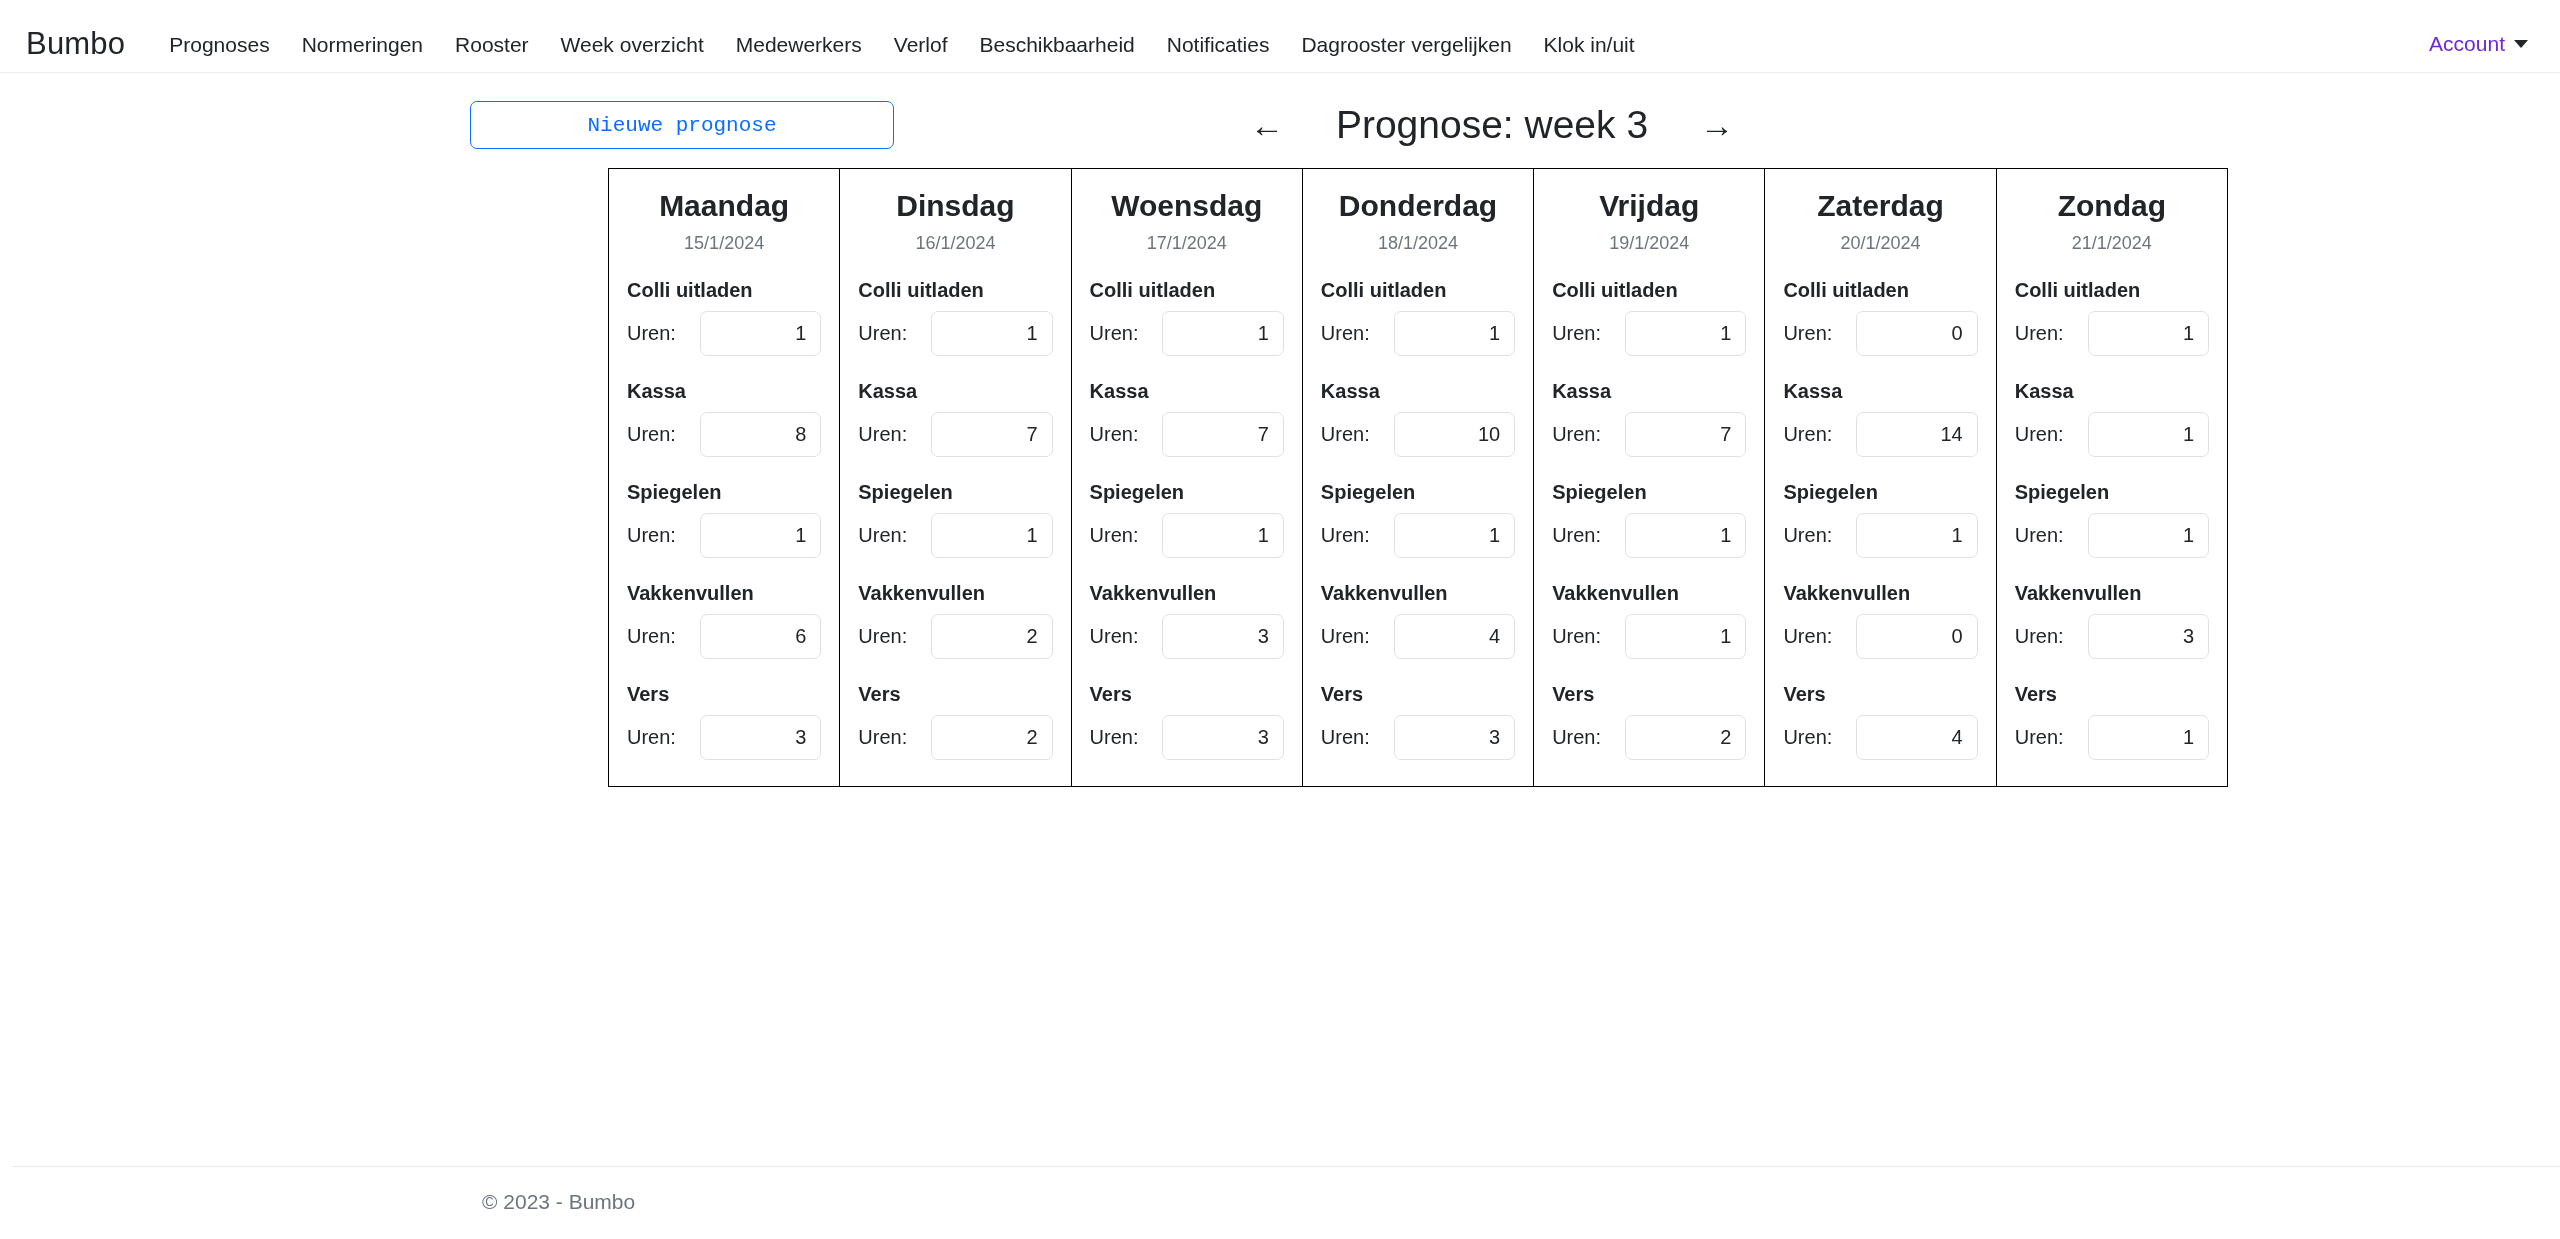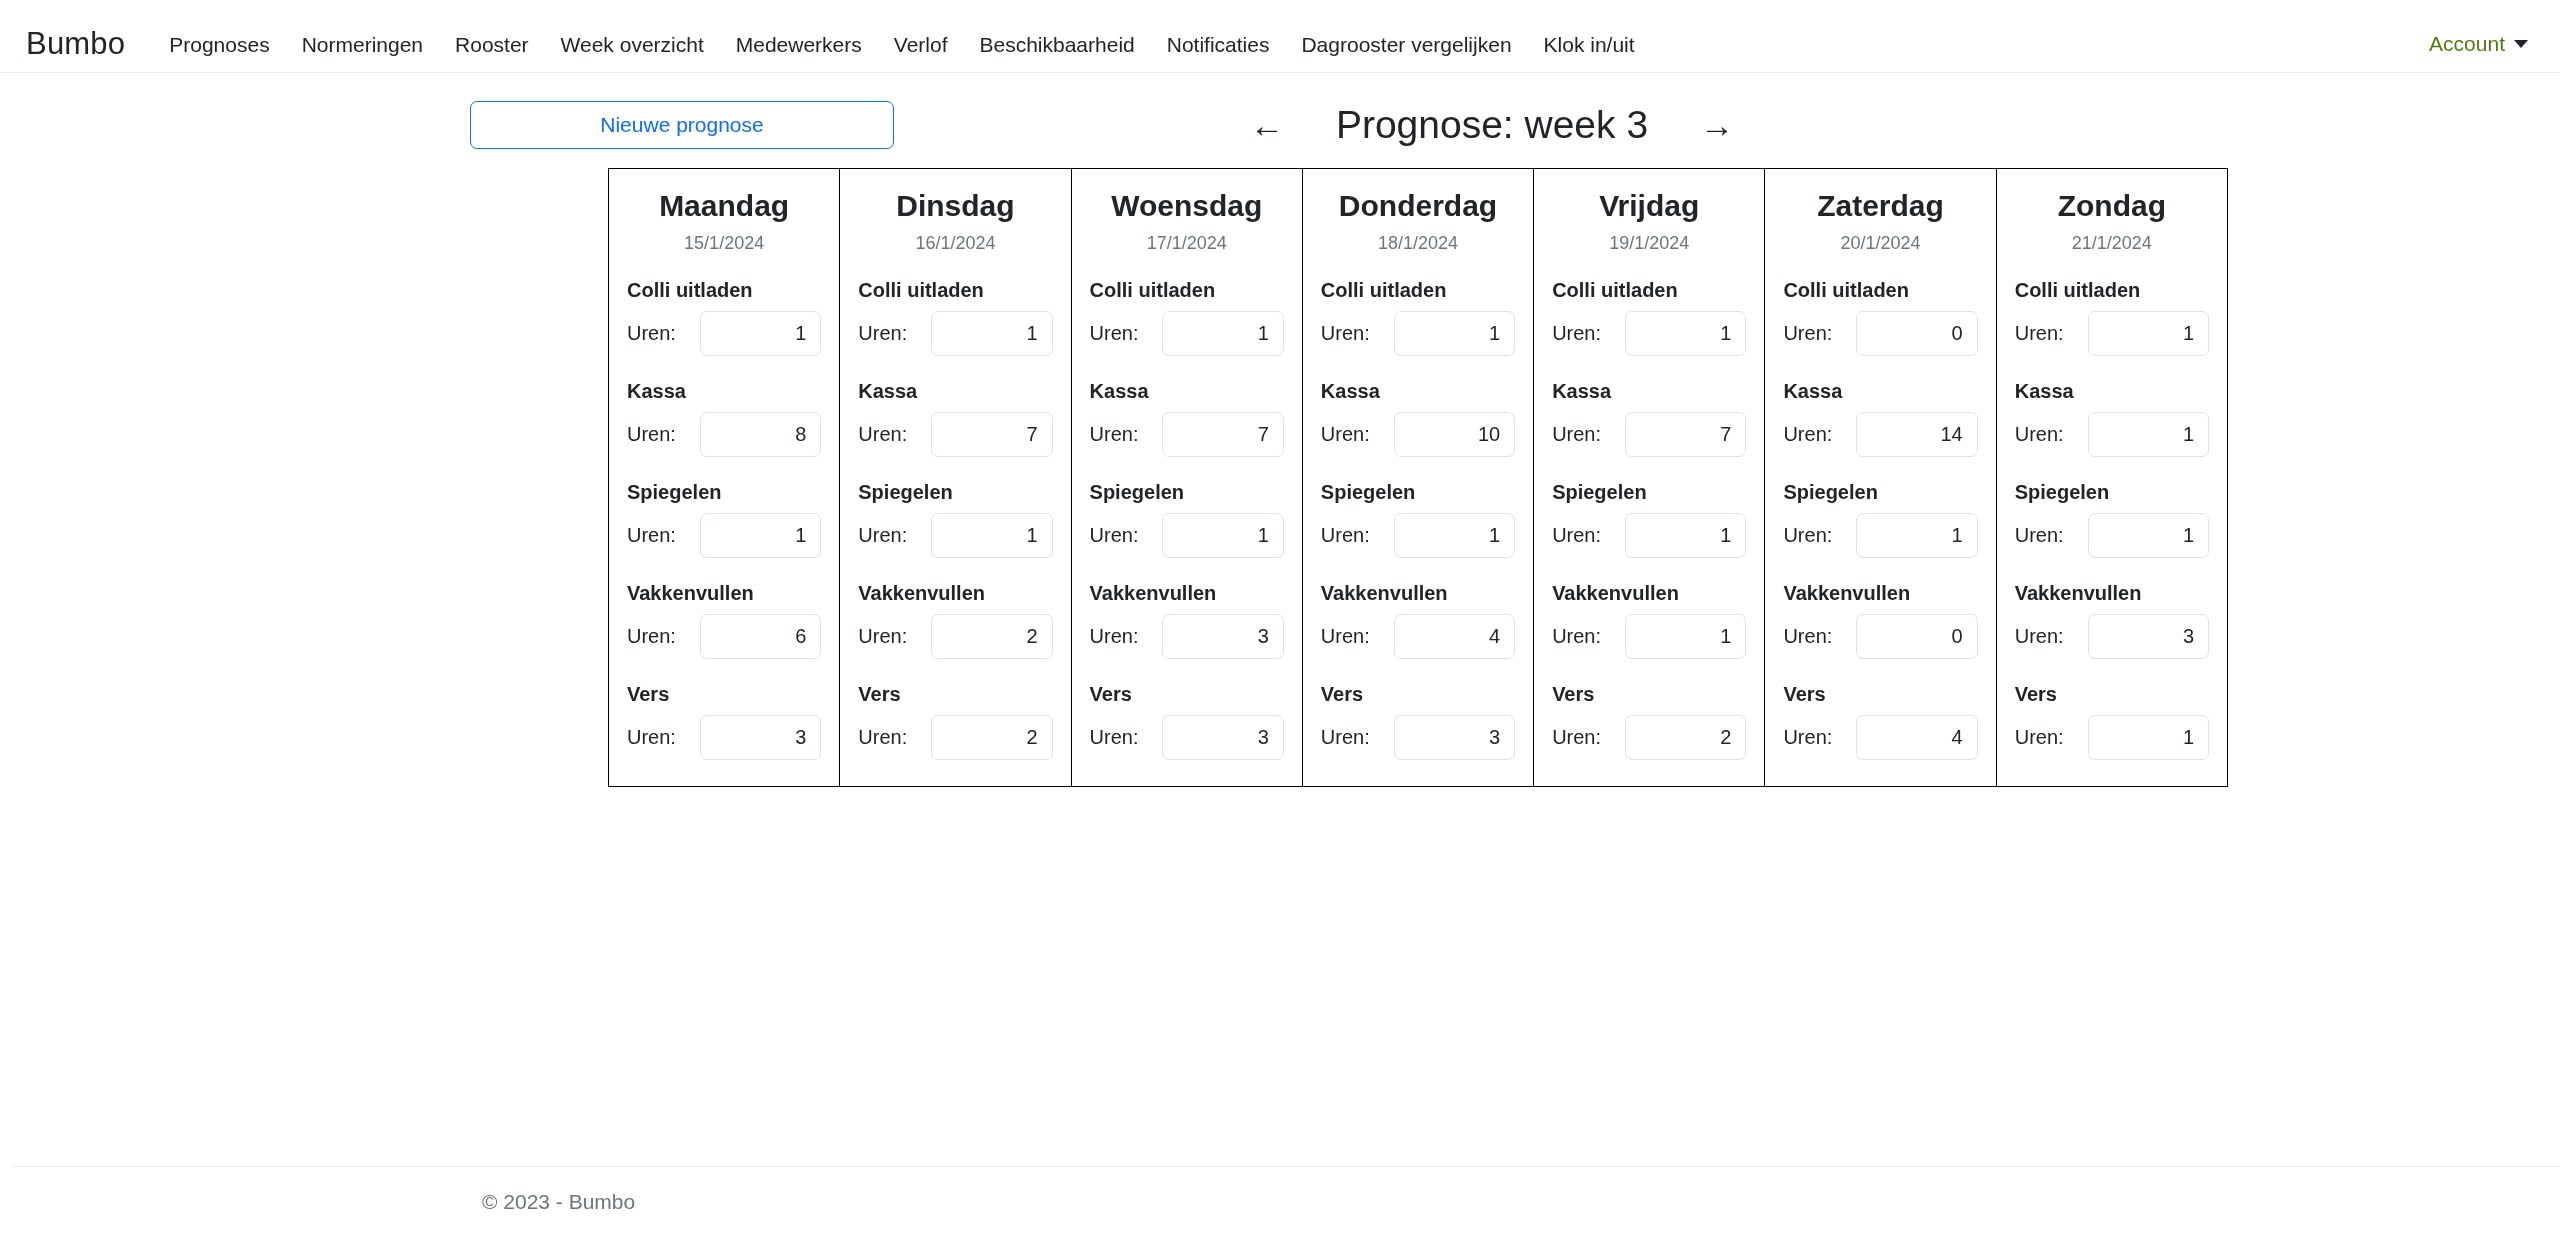--- a/index.html
+++ b/index.html
@@ -42,21 +42,21 @@
   .nav-link {
     font-size: 21px;
     color: #212529;
     padding: 0 14px;
     white-space: nowrap;
     cursor: pointer;
     line-height: 1;
   }
   .account {
     font-size: 21px;
-    color: #4d7c0f;
+    color: #6d28d9;
     display: flex;
     align-items: center;
     gap: 9px;
     white-space: nowrap;
     cursor: pointer;
     padding-right: 6px;
   }
   .caret {
     width: 0; height: 0;
     border-left: 7px solid transparent;
@@ -79,21 +79,21 @@
     padding-left: 0px;
   }
   .btn-outline {
     width: 424px;
     height: 48px;
     border: 1px solid #0d6efd;
     border-radius: 7px;
     background: #ffffff;
     color: #0d6efd;
     font-size: 21px;
-    font-family: Liberation Sans, sans-serif;
+    font-family: Liberation Mono, monospace;
     display: flex;
     align-items: center;
     justify-content: center;
     cursor: pointer;
     flex: 0 0 auto;
   }
 
   .title-group {
     flex: 1 1 auto;
     display: flex;

